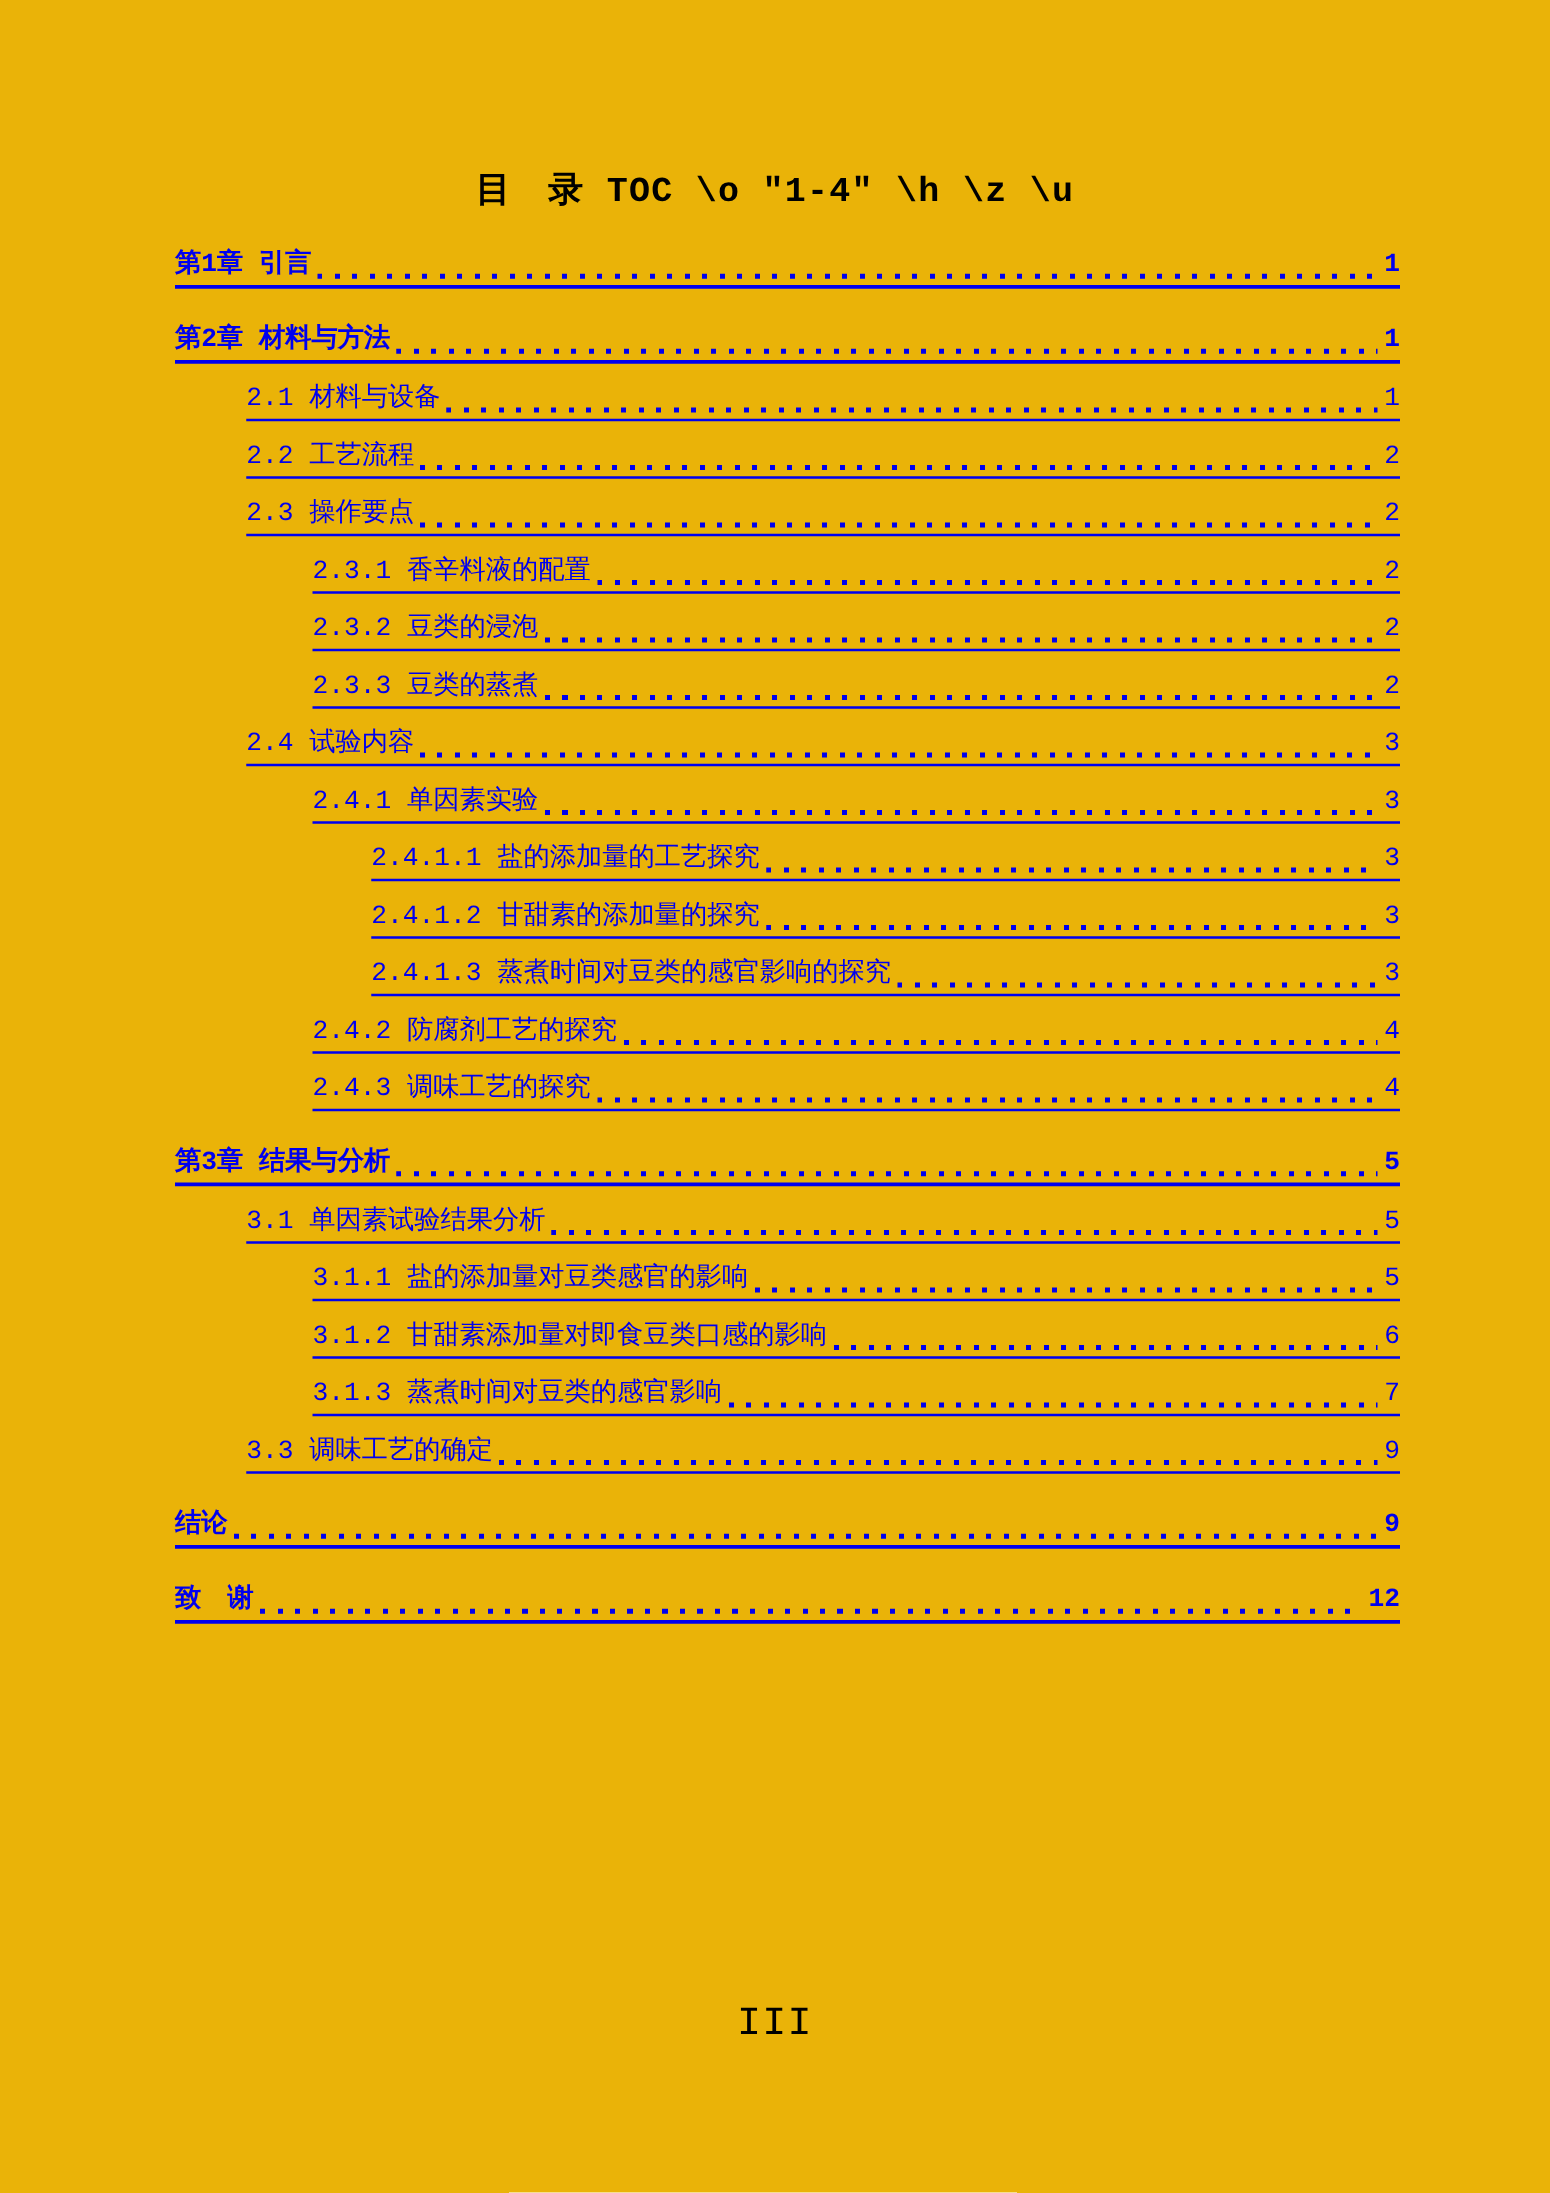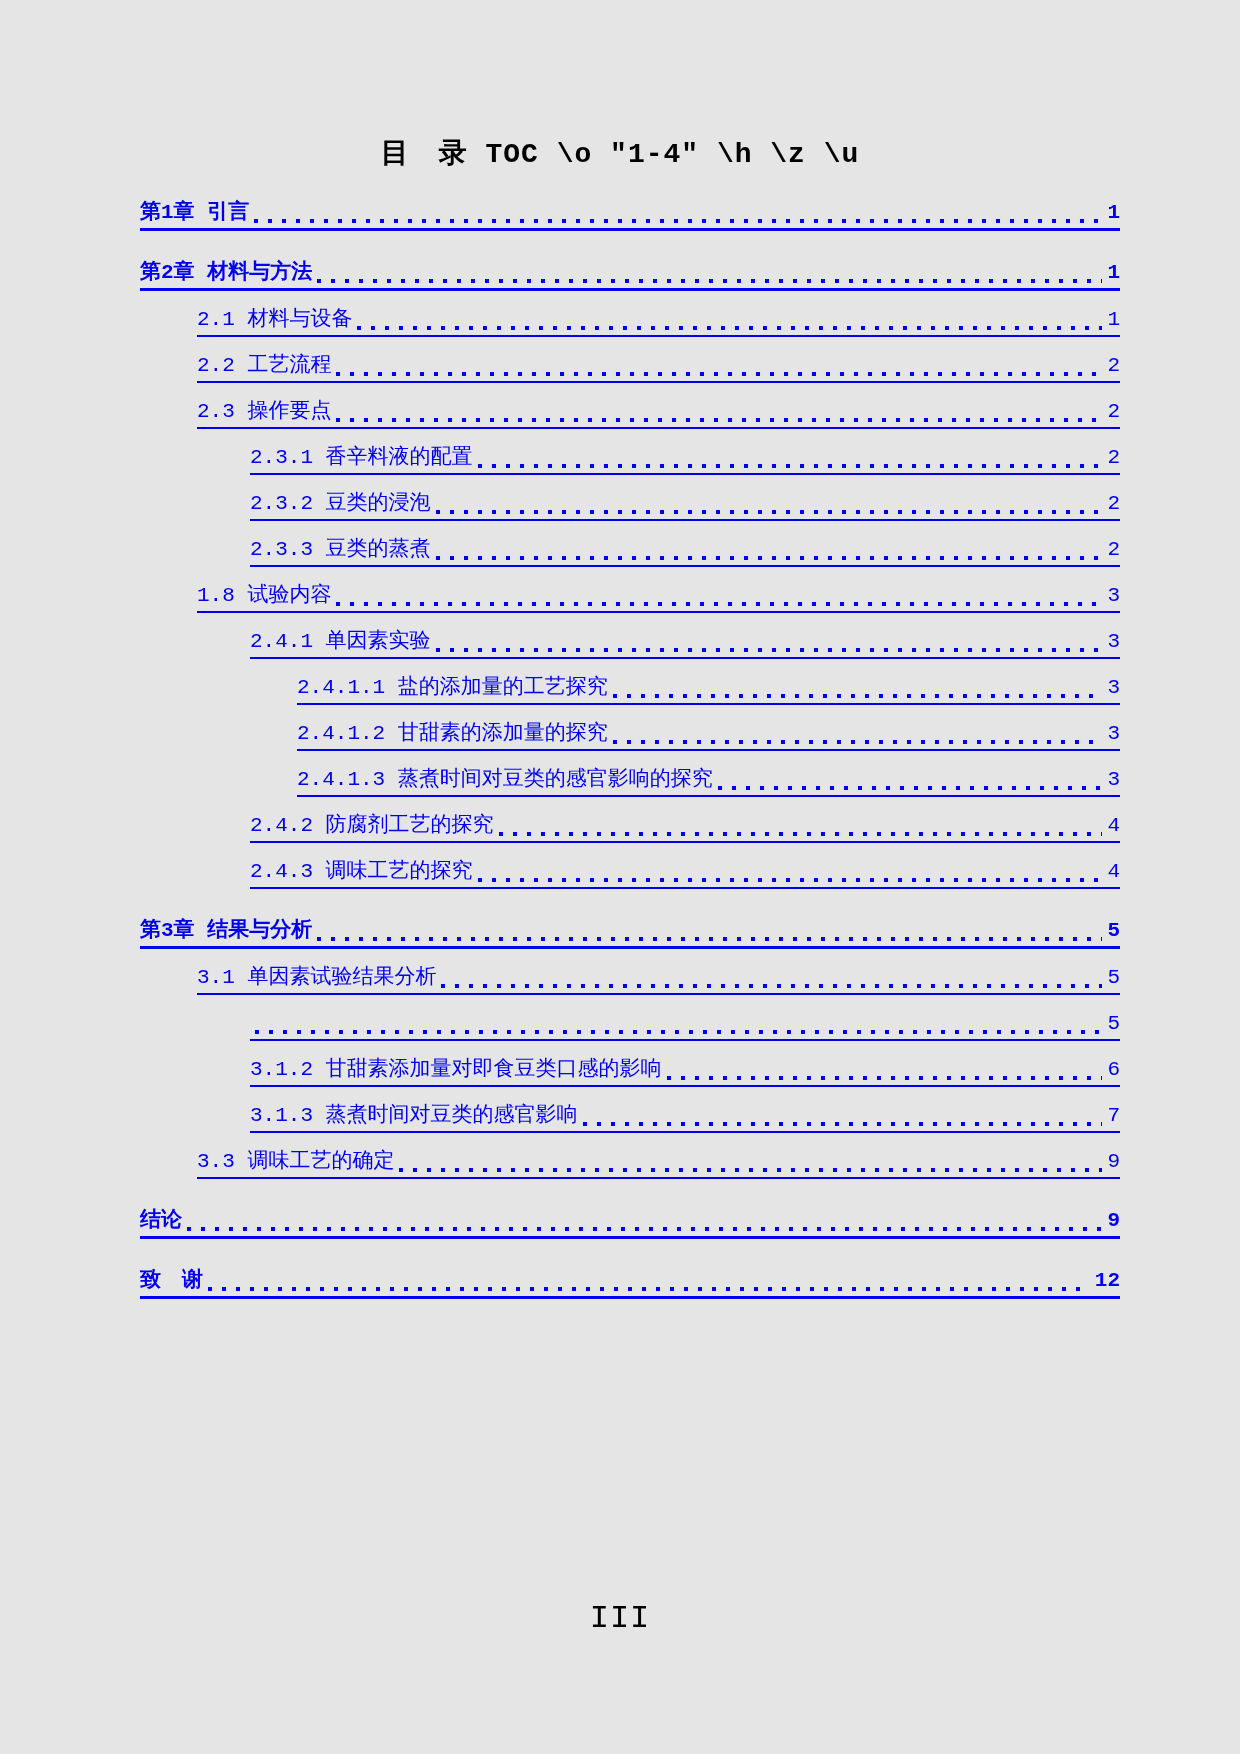--- a/index.html
+++ b/index.html
@@ -4,21 +4,21 @@
 <style>
   :root{
     --blue:#0000EE;
     --ink:#000000;
   }
   html,body{margin:0;padding:0;background:#ffffff;}
   .page{
     position:relative;
     width:1240px;
     height:1754px;
-    background:#e5e5e5;
+    background:#eab308;
     font-family:"Liberation Mono","DejaVu Sans Mono",monospace;
     overflow:hidden;
   }
   .doc-title{
     margin:0;
     padding-top:138px;
     text-align:center;
     color:var(--ink);
     font-size:28px;
     font-weight:bold;
@@ -119,21 +119,21 @@
     <span class="toc-label">2.3.2 豆类的浸泡</span>
     <span class="toc-leader"></span>
     <span class="toc-page">2</span>
   </div>
       <div class="toc-row level-3">
     <span class="toc-label">2.3.3 豆类的蒸煮</span>
     <span class="toc-leader"></span>
     <span class="toc-page">2</span>
   </div>
       <div class="toc-row level-2">
-    <span class="toc-label">1.8 试验内容</span>
+    <span class="toc-label">2.4 试验内容</span>
     <span class="toc-leader"></span>
     <span class="toc-page">3</span>
   </div>
       <div class="toc-row level-3">
     <span class="toc-label">2.4.1 单因素实验</span>
     <span class="toc-leader"></span>
     <span class="toc-page">3</span>
   </div>
       <div class="toc-row level-4">
     <span class="toc-label">2.4.1.1 盐的添加量的工艺探究</span>
@@ -164,20 +164,21 @@
     <span class="toc-label">第3章 结果与分析</span>
     <span class="toc-leader"></span>
     <span class="toc-page">5</span>
   </div>
       <div class="toc-row level-2">
     <span class="toc-label">3.1 单因素试验结果分析</span>
     <span class="toc-leader"></span>
     <span class="toc-page">5</span>
   </div>
       <div class="toc-row level-3">
+    <span class="toc-label">3.1.1 盐的添加量对豆类感官的影响</span>
     <span class="toc-leader"></span>
     <span class="toc-page">5</span>
   </div>
       <div class="toc-row level-3">
     <span class="toc-label">3.1.2 甘甜素添加量对即食豆类口感的影响</span>
     <span class="toc-leader"></span>
     <span class="toc-page">6</span>
   </div>
       <div class="toc-row level-3">
     <span class="toc-label">3.1.3 蒸煮时间对豆类的感官影响</span>

